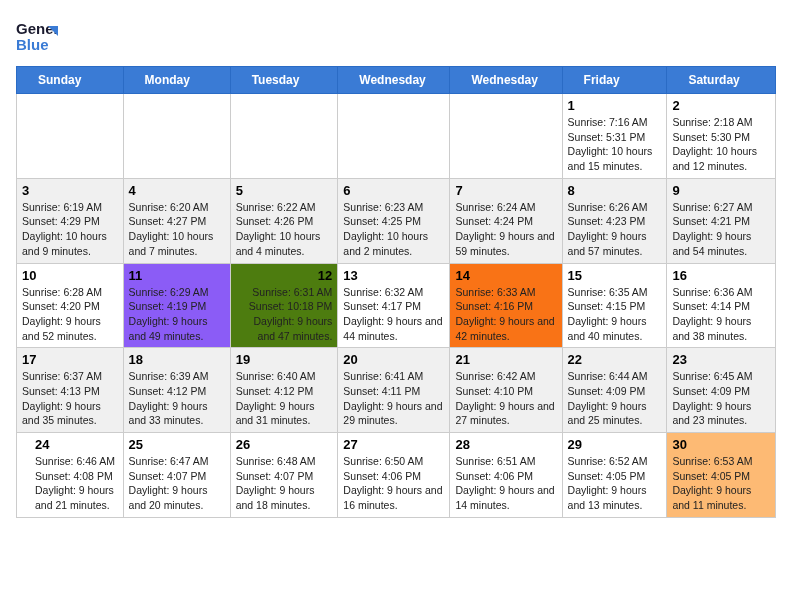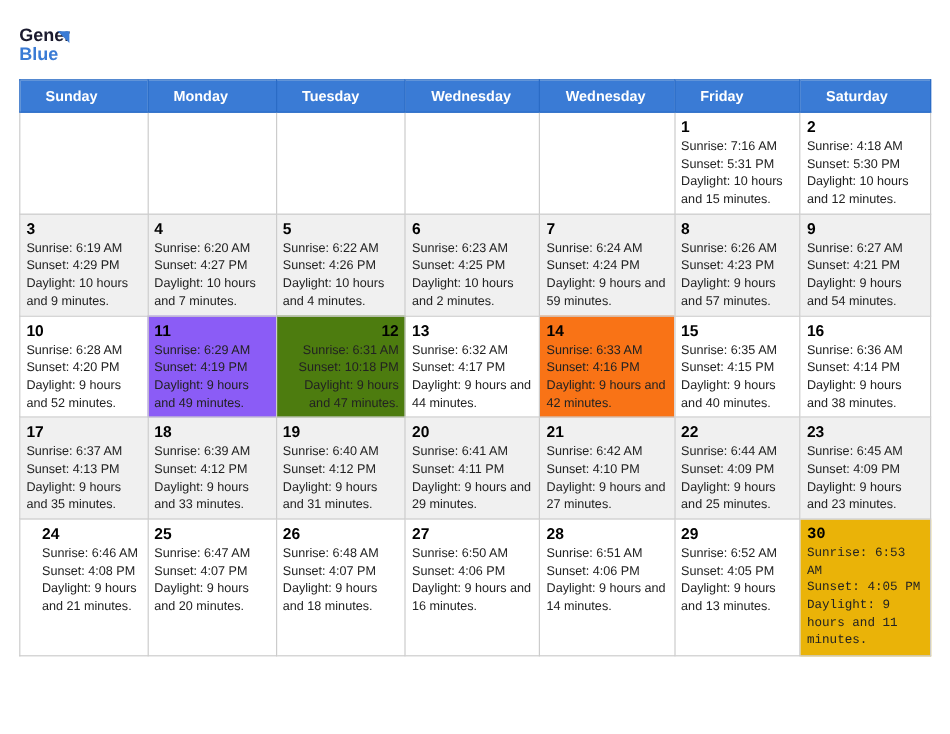--- a/index.html
+++ b/index.html
@@ -113,21 +113,21 @@
           <span class="day-num">1</span>
           <div class="day-info">
         <span>Sunrise: 7:16 AM</span><br>
         <span>Sunset: 5:31 PM</span><br>
         <span>Daylight: 10 hours and 15 minutes.</span>
       </div>
         </td>
         <td style="background: rgb(255, 255, 255);">
           <span class="day-num">2</span>
           <div class="day-info">
-        <span>Sunrise: 4:18 AM</span><br>
+        <span>Sunrise: 2:18 AM</span><br>
         <span>Sunset: 5:30 PM</span><br>
         <span>Daylight: 10 hours and 12 minutes.</span>
       </div>
         </td>
       </tr>
       <tr class="row-even">
         <td style="background: rgb(240, 240, 240);">
           <span class="day-num">3</span>
           <div class="day-info">
         <span>Sunrise: 6:19 AM</span><br>
@@ -342,21 +342,21 @@
       </div>
         </td>
         <td style="background: rgb(255, 255, 255);">
           <span class="day-num">29</span>
           <div class="day-info">
         <span>Sunrise: 6:52 AM</span><br>
         <span>Sunset: 4:05 PM</span><br>
         <span>Daylight: 9 hours and 13 minutes.</span>
       </div>
         </td>
-        <td style="background: #eab308; font-family: Liberation Mono, monospace;">
+        <td style="background: #fdba74;">
           <span class="day-num">30</span>
           <div class="day-info">
         <span>Sunrise: 6:53 AM</span><br>
         <span>Sunset: 4:05 PM</span><br>
         <span>Daylight: 9 hours and 11 minutes.</span>
       </div>
         </td>
       </tr>
     </tbody>
 </table>

